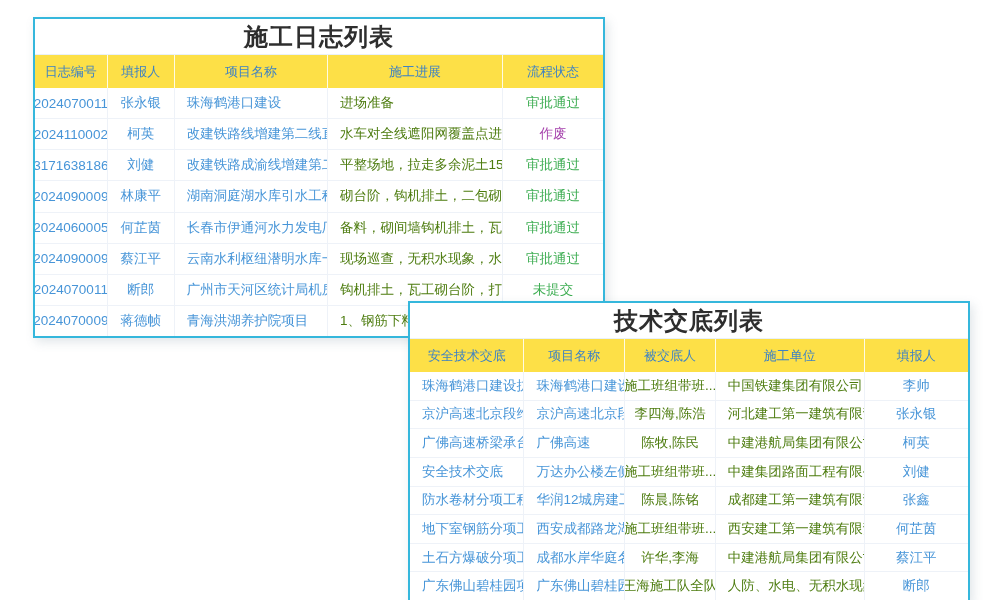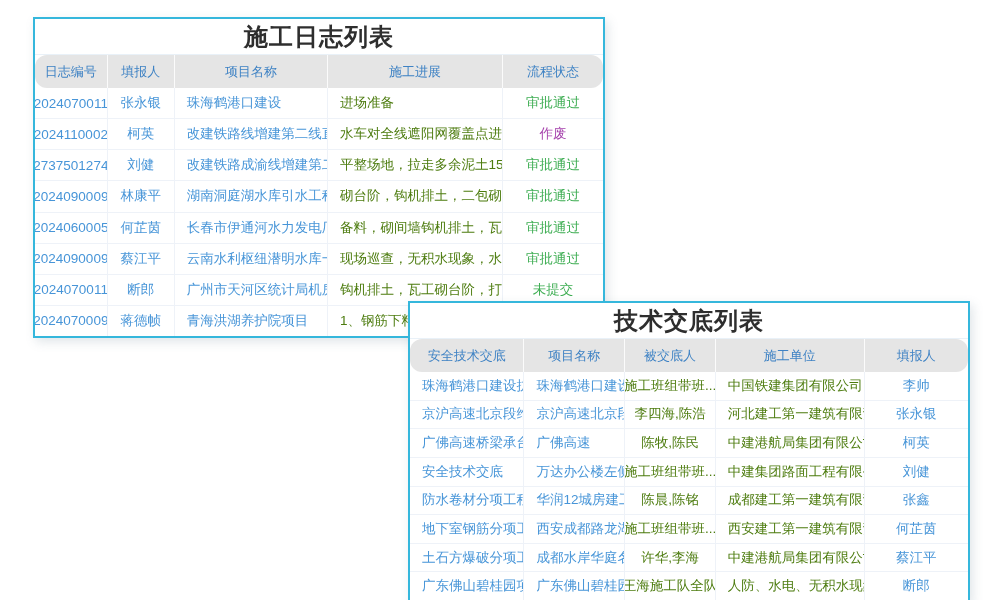--- a/index.html
+++ b/index.html
@@ -13,21 +13,21 @@
     display:flex;flex-direction:column;box-sizing:border-box;
   }
   .panel-log{left:33px;top:17px;width:572px;height:321px;}
   .panel-tech{left:408px;top:301px;width:562px;height:301px;z-index:2;}
   .panel-title{
     flex:0 0 35px;display:flex;align-items:center;justify-content:center;
     font-size:24px;font-weight:700;color:#2e2e2e;letter-spacing:1px;
     border-bottom:1px solid #e9f1f8;
   }
   .thead{
-    flex:0 0 33px;display:grid;background:#e5e5e5;color:#3e82c4;font-size:13px;border-radius:12px;
+    flex:0 0 33px;display:grid;background:#fde047;color:#3e82c4;font-size:13px;
   }
   .thead .hcell{
     display:flex;align-items:center;justify-content:center;
     border-right:1px solid rgba(255,255,255,.85);overflow:hidden;white-space:nowrap;
   }
   .thead .hcell:last-child{border-right:none;}
   .tbody{flex:1 1 auto;display:flex;flex-direction:column;}
   .row{flex:1 1 0;display:grid;background:#ffffff;}
   .row + .row{border-top:1px solid #eef2f8;}
   .cell{
@@ -65,21 +65,21 @@
         <div class="cell" style="color: rgb(63, 174, 84);">审批通过</div>
       </div>
       <div class="row">
         <div class="cell blue">2024110002</div>
         <div class="cell blue">柯英</div>
         <div class="cell blue al">改建铁路线增建第二线直...</div>
         <div class="cell dark al">水车对全线遮阳网覆盖点进行...</div>
         <div class="cell" style="color: rgb(166, 67, 173);">作废</div>
       </div>
       <div class="row">
-        <div class="cell blue">2737501274</div>
+        <div class="cell blue">3171638186</div>
         <div class="cell blue">刘健</div>
         <div class="cell blue al">改建铁路成渝线增建第二...</div>
         <div class="cell dark al">平整场地，拉走多余泥土15辆...</div>
         <div class="cell" style="color: rgb(63, 174, 84);">审批通过</div>
       </div>
       <div class="row">
         <div class="cell blue">2024090009</div>
         <div class="cell blue">林康平</div>
         <div class="cell blue al">湖南洞庭湖水库引水工程...</div>
         <div class="cell dark al">砌台阶，钩机排土，二包砌间...</div>

